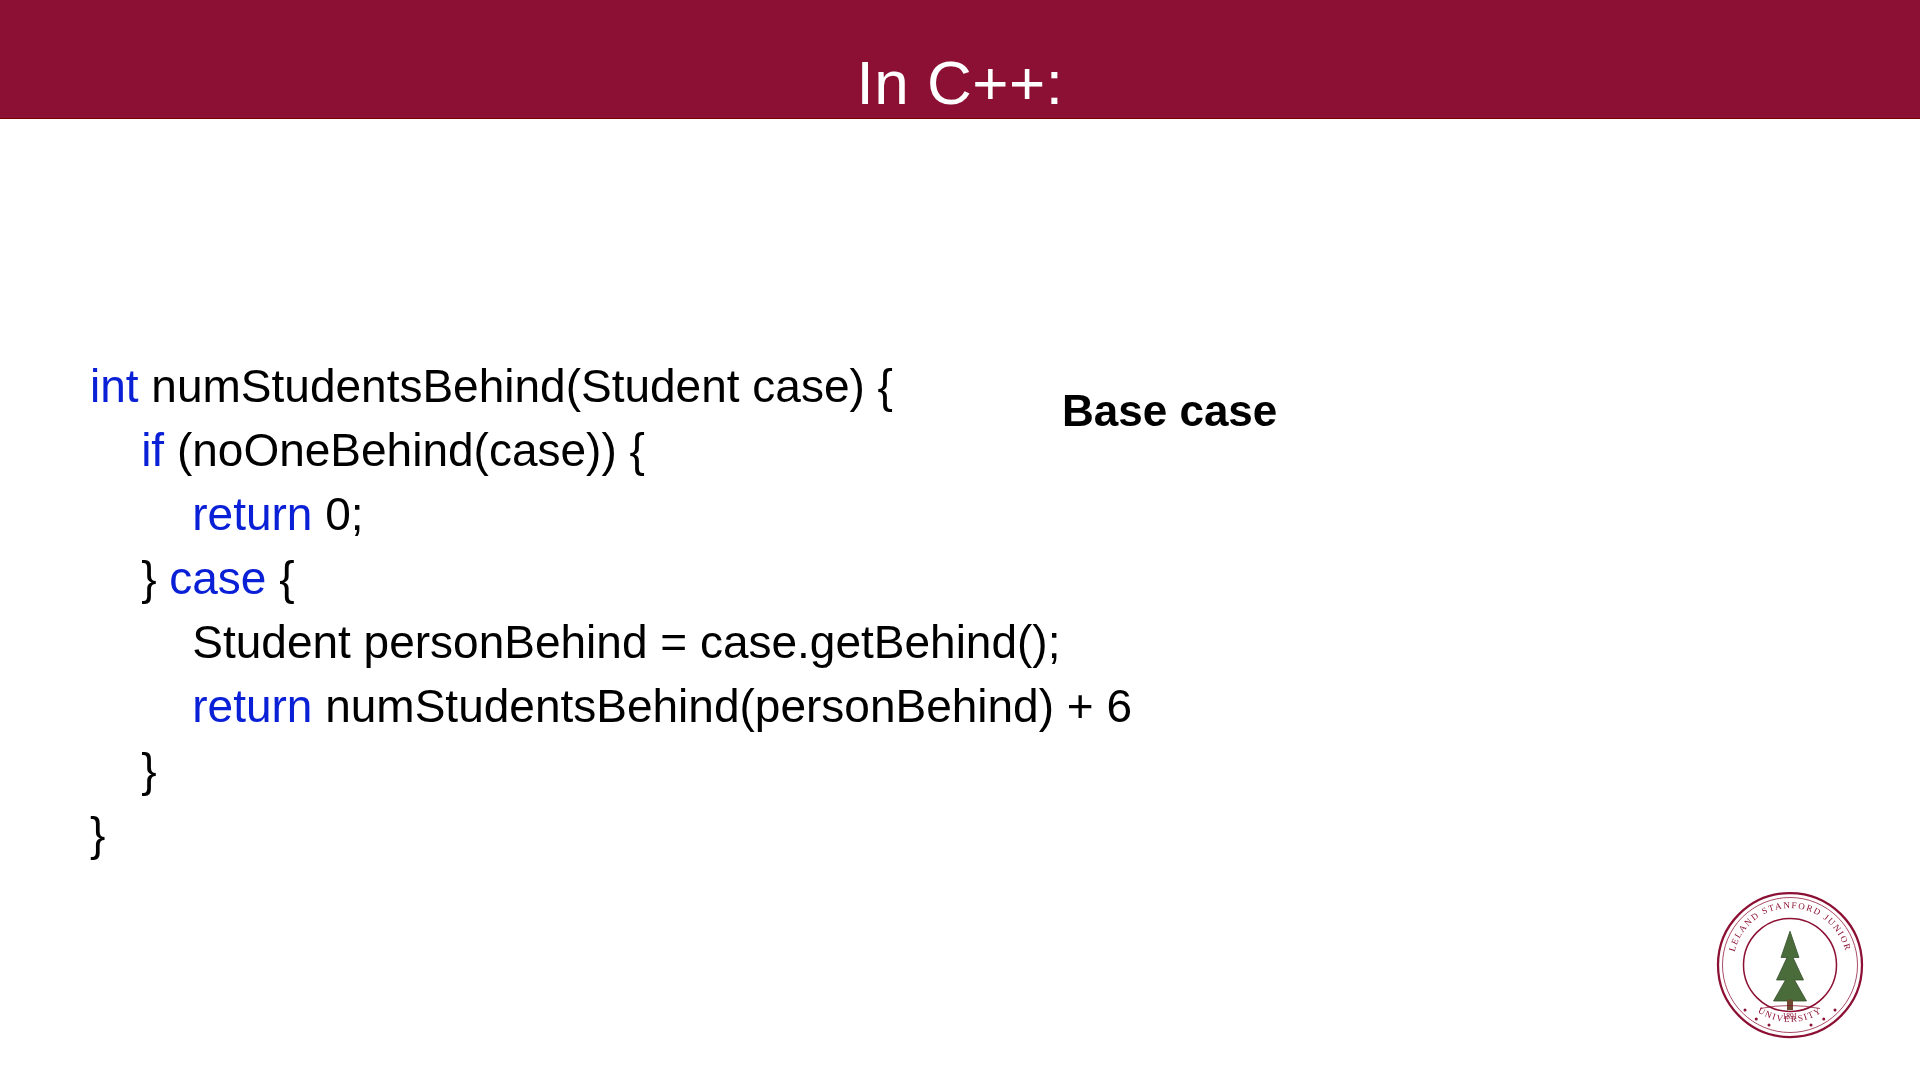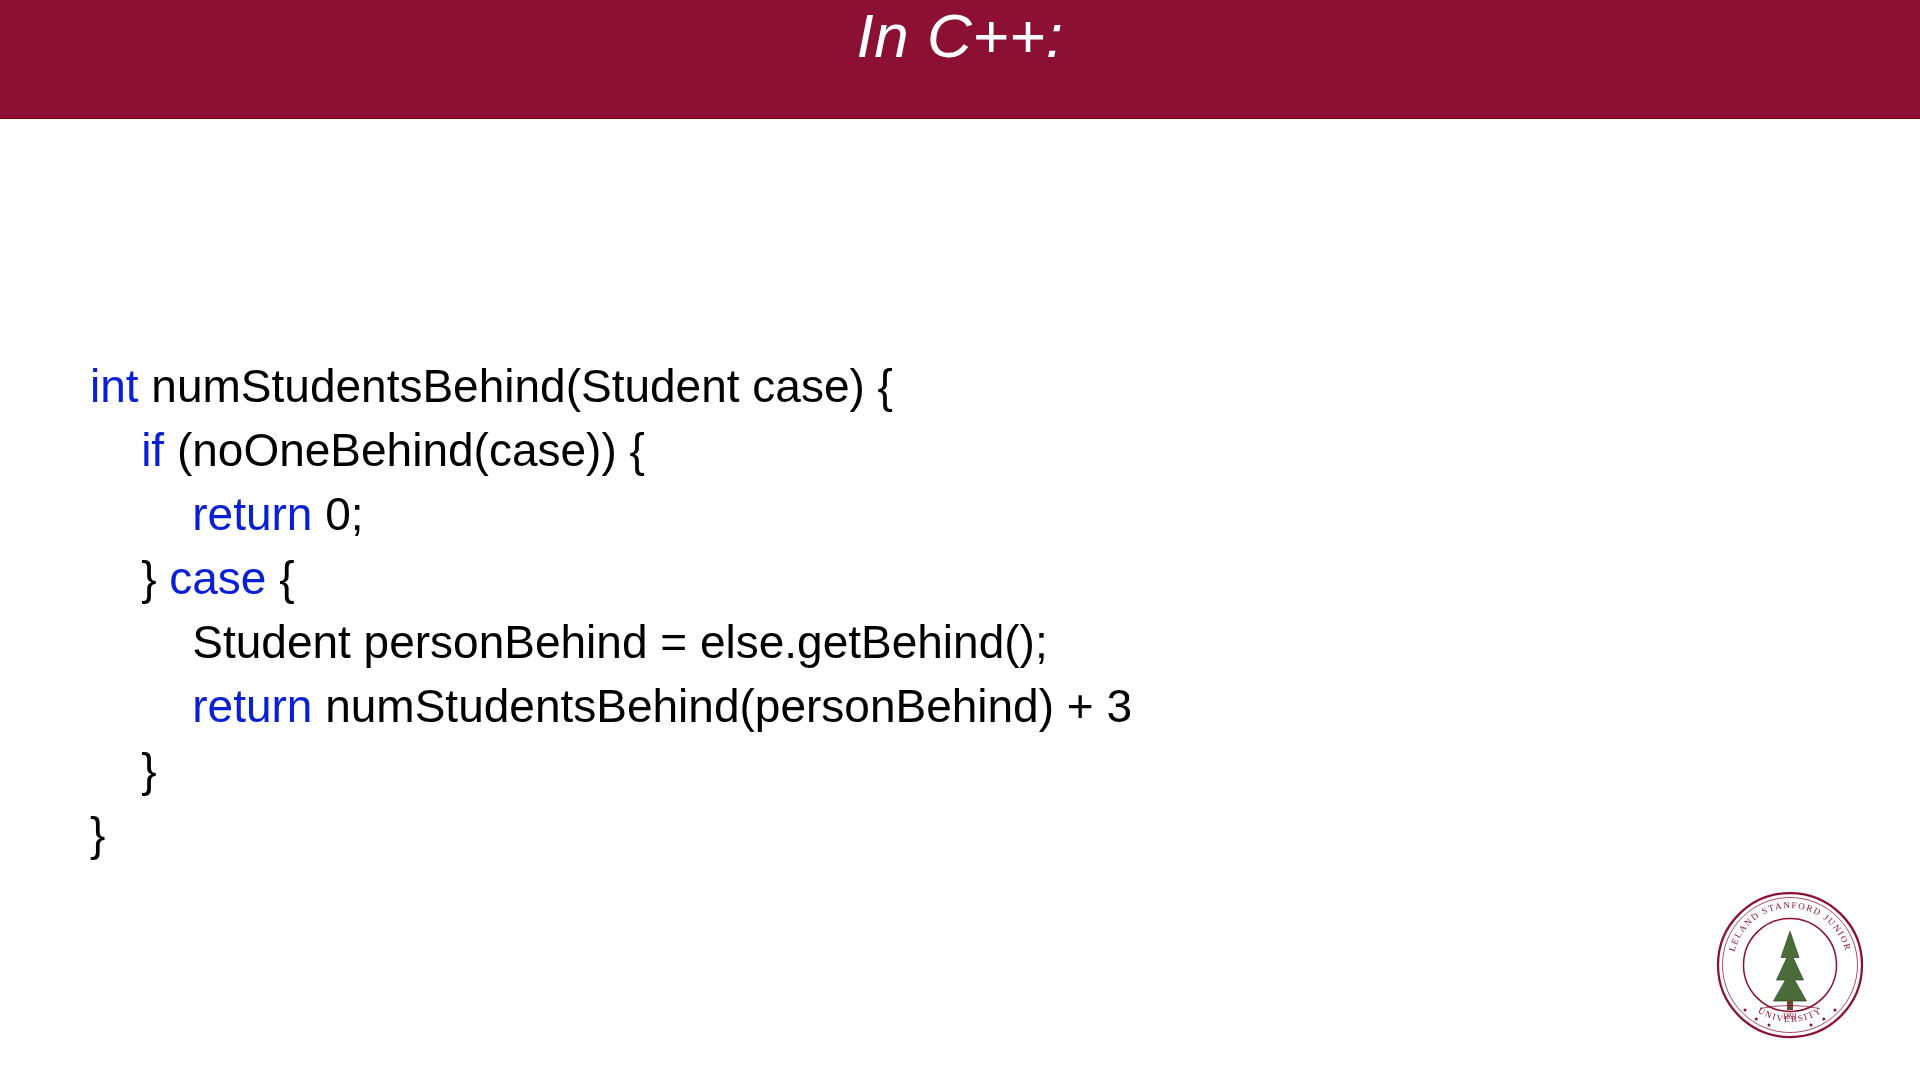--- a/index.html
+++ b/index.html
@@ -11,23 +11,22 @@
     background: #ffffff;
     overflow: hidden;
     position: relative;
   }
   .title-bar {
     width: 100%;
     height: 118px;
     background: #8c1033;
     border-bottom: 1px solid #7a0000;
     display: flex;
-    align-items: flex-start;
+    align-items: flex-end;
     justify-content: center;
-    font-style: italic;
   }
   .title-text {
     color: #ffffff;
     font-size: 62px;
     font-weight: 400;
     letter-spacing: 0.5px;
   }
   .content {
     position: absolute;
     top: 290px;
@@ -72,25 +71,26 @@
 
 <div class="content">
 
   <div class="highlight-box" style="left:112px; top:64px; width:830px; height:124px;"></div>
 
   <div class="code">
 <span><span class="kw">int</span><span> numStudentsBehind(Student case) {</span></span>
 <span><span>    </span><span class="kw">if</span><span> (</span><span>noOneBehind(case)) {</span></span>
 <span><span>        </span><span class="kw">return</span><span> 0;</span></span>
 <span><span>    </span><span>} </span><span class="kw">case</span><span> {</span></span>
-<span><span>        </span><span>Student personBehind = else.getBehind();</span></span>
-<span><span>        </span><span class="kw">return</span><span> numStudentsBehind(personBehind) + 3</span></span>
+<span><span>        </span><span>Student personBehind = case.getBehind();</span></span>
+<span><span>        </span><span class="kw">return</span><span> numStudentsBehind(personBehind) + 6</span></span>
 <span><span>    </span><span>}</span></span>
 <span><span>}</span></span></div>
 
+  <div class="annotation" style="left:972px; top:96px;">Base case</div>
 </div>
 
 <div class="seal">
   <svg viewBox="0 0 200 200">
     <circle cx="100" cy="100" r="96" fill="none" stroke="#8c1033" stroke-width="3"></circle>
     <circle cx="100" cy="100" r="90" fill="none" stroke="#8c1033" stroke-width="1"></circle>
     <circle cx="100" cy="100" r="62" fill="none" stroke="#8c1033" stroke-width="2"></circle>
     <defs>
       <path id="sealTop" d="M 100,100 m -76,0 a 76,76 0 1,1 152,0"></path>
       <path id="sealBot" d="M 100,100 m -76,0 a 76,76 0 1,0 152,0"></path>

